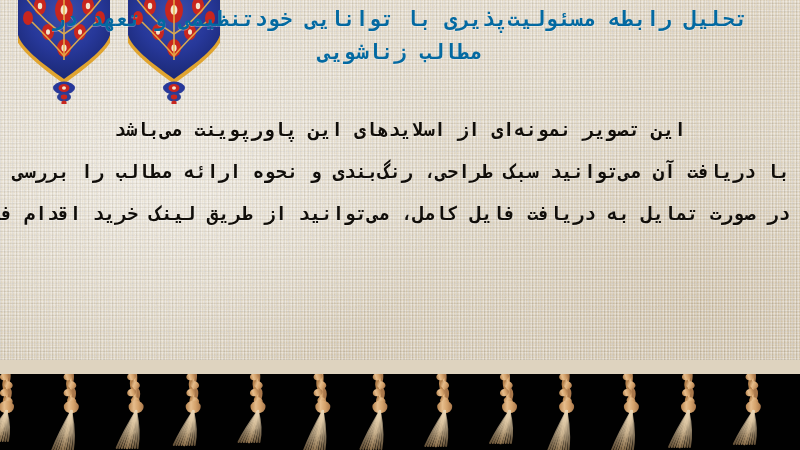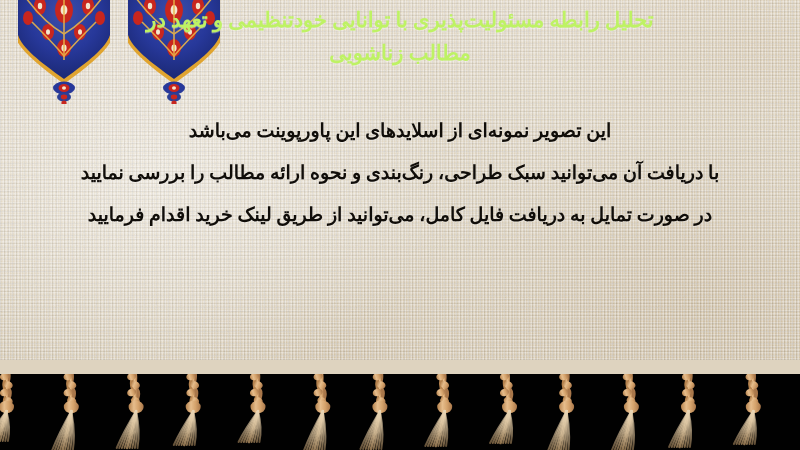--- a/index.html
+++ b/index.html
@@ -113,42 +113,42 @@
 
   .title-block {
     position: absolute;
     right: 20px;
     top: 4px;
     width: 760px;
     text-align: center;
     direction: rtl;
   }
   .title-line {
-    font-family: Liberation Serif, serif;
+    font-family: Liberation Mono, monospace;
     font-size: 21px;
     font-weight: 700;
-    color: #bef264;
+    color: #0369a1;
     line-height: 33px;
     letter-spacing: 0px;
     text-shadow: 0 1px 0 rgba(255,255,255,0.30);
     white-space: nowrap;
   }
   .title-line.t1 { padding-right: 0px; }
   .title-line.t2 { }
 
   .body-block {
     position: absolute;
     right: 10px;
     top: 110px;
     width: 780px;
     text-align: center;
     direction: rtl;
   }
   .body-line {
-    font-family: Liberation Serif, serif;
+    font-family: Liberation Mono, monospace;
     font-size: 19px;
     font-weight: 700;
     color: #100d09;
     line-height: 42px;
     text-shadow: 0 1px 0 rgba(255,255,255,0.28);
     white-space: nowrap;
   }
 </style>
 </head>
 <body>

